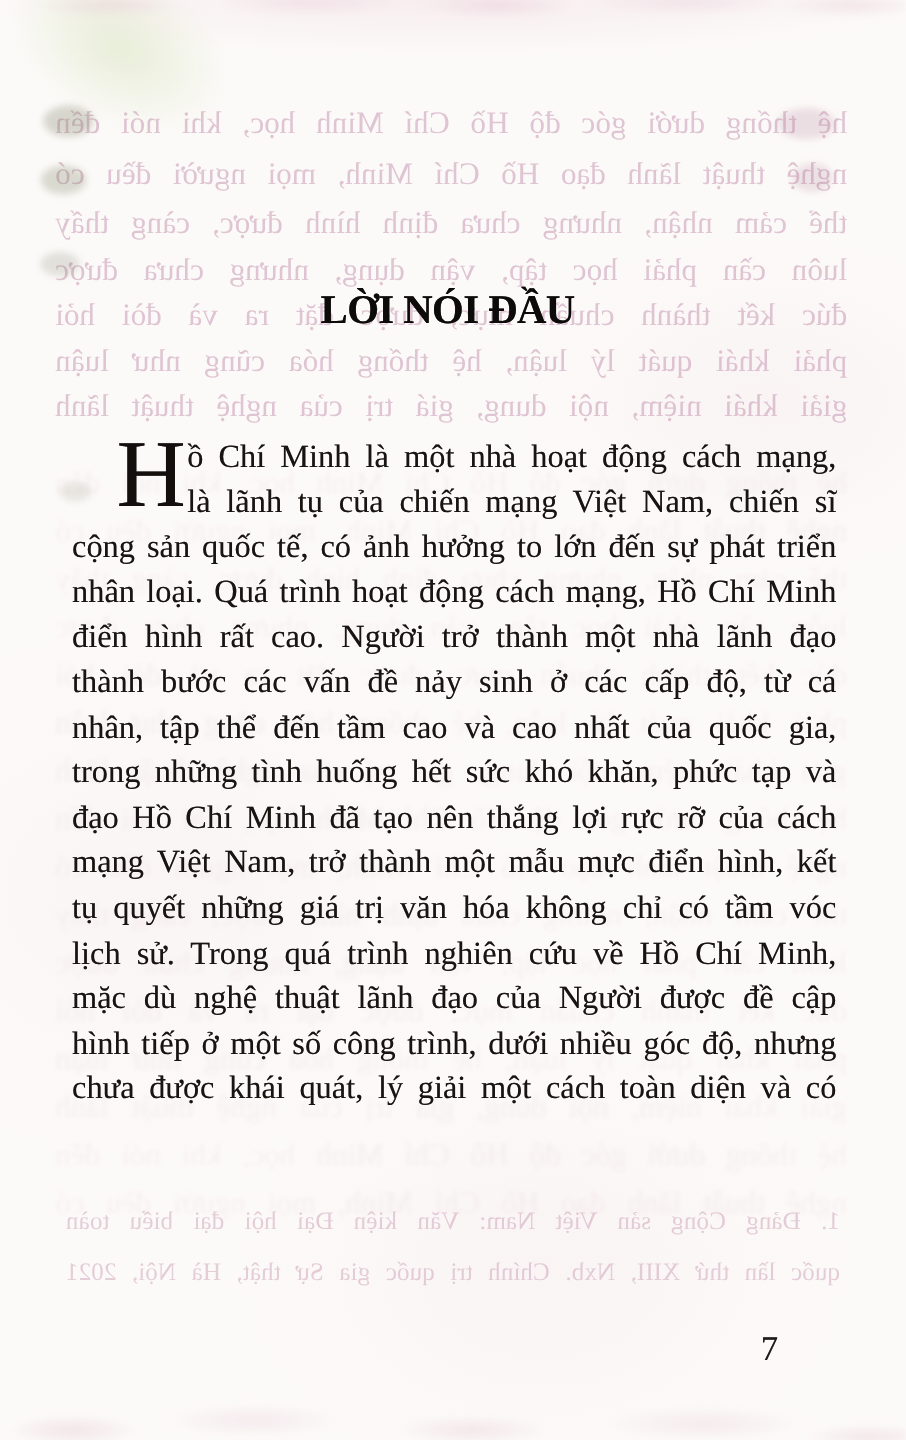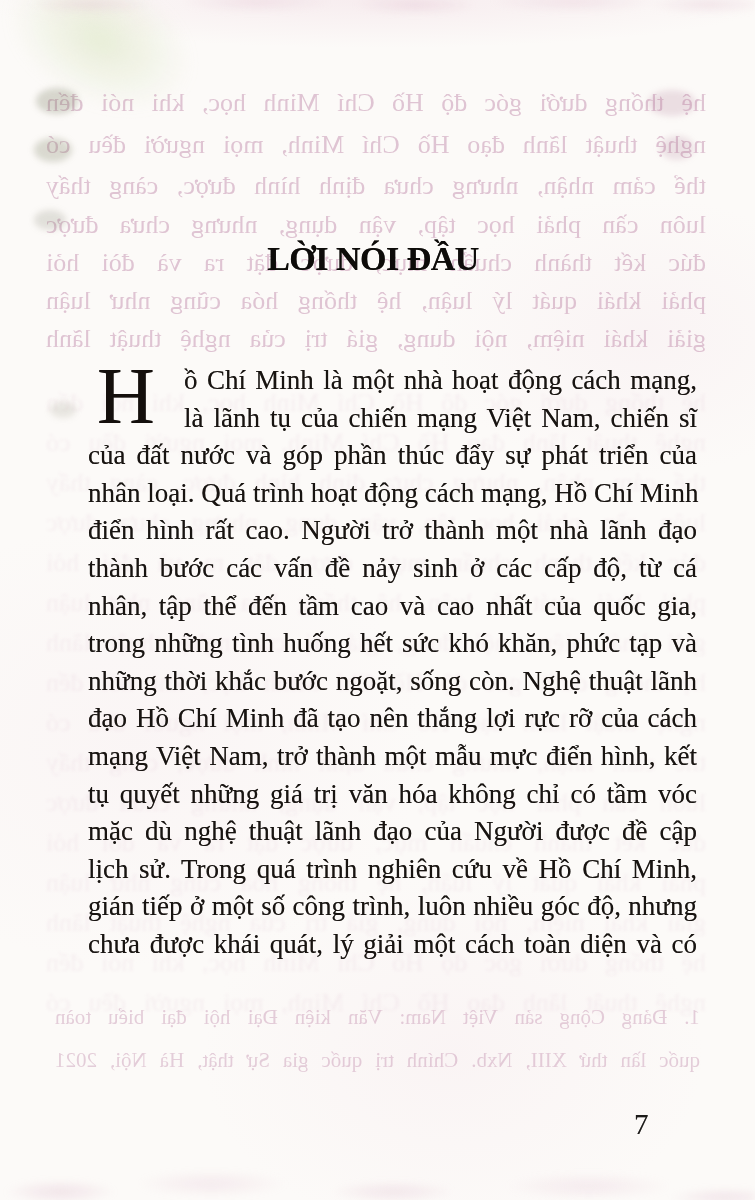--- a/index.html
+++ b/index.html
@@ -77,21 +77,20 @@
     position:absolute;left:60px;top:362px;width:637px;
     font-size:27px;line-height:37.6px;
     color:#181411;
     text-shadow:0 0 .4px rgba(24,20,17,.55);
   }
   .paragraph{position:relative;}
   .line{
     height:37.6px;
     text-align:justify;text-align-last:justify;
     white-space:nowrap;
-    margin-left:28px;
   }
   .line.indent{padding-left:96px;}
   .drop-cap{
     position:absolute;left:37px;top:-6px;
     font-size:80px;line-height:1;
     color:#140f0c;
     text-shadow:0 0 .5px rgba(20,15,12,.7);
   }
   .page-number{
     position:absolute;left:634px;top:1108px;
@@ -150,32 +149,31 @@
   <div class="smudge sm5"></div>
   <div class="smudge sm6"></div>
 
   <h1 class="title">LỜI NÓI ĐẦU</h1>
 
   <div class="bodytext">
     <div class="paragraph">
       <span class="drop-cap">H</span>
       <div class="line indent">ồ Chí Minh là một nhà hoạt động cách mạng,</div>
       <div class="line indent">là lãnh tụ của chiến mạng Việt Nam, chiến sĩ</div>
-      <div class="line">của đất nước và góp phần thúc đẩy sự phát triển của</div>
+      <div class="line">cộng sản quốc tế, có ảnh hưởng to lớn đến sự phát triển</div>
       <div class="line">nhân loại. Quá trình hoạt động cách mạng, Hồ Chí Minh</div>
       <div class="line">điển hình rất cao. Người trở thành một nhà lãnh đạo</div>
       <div class="line">thành bước các vấn đề nảy sinh ở các cấp độ, từ cá</div>
       <div class="line">nhân, tập thể đến tầm cao và cao nhất của quốc gia,</div>
       <div class="line">trong những tình huống hết sức khó khăn, phức tạp và</div>
-      <div class="line">những thời khắc bước ngoặt, sống còn. Nghệ thuật lãnh</div>
       <div class="line">đạo Hồ Chí Minh đã tạo nên thắng lợi rực rỡ của cách</div>
       <div class="line">mạng Việt Nam, trở thành một mẫu mực điển hình, kết</div>
       <div class="line">tụ quyết những giá trị văn hóa không chỉ có tầm vóc</div>
+      <div class="line">lịch sử. Trong quá trình nghiên cứu về Hồ Chí Minh,</div>
       <div class="line">mặc dù nghệ thuật lãnh đạo của Người được đề cập</div>
-      <div class="line">lịch sử. Trong quá trình nghiên cứu về Hồ Chí Minh,</div>
-      <div class="line">gián tiếp ở một số công trình, luôn nhiều góc độ, nhưng</div>
+      <div class="line">hình tiếp ở một số công trình, dưới nhiều góc độ, nhưng</div>
       <div class="line">chưa được khái quát, lý giải một cách toàn diện và có</div>
     </div>
   </div>
 
   <div class="page-number">7</div>
 
 </div>
 
 </body></html>

